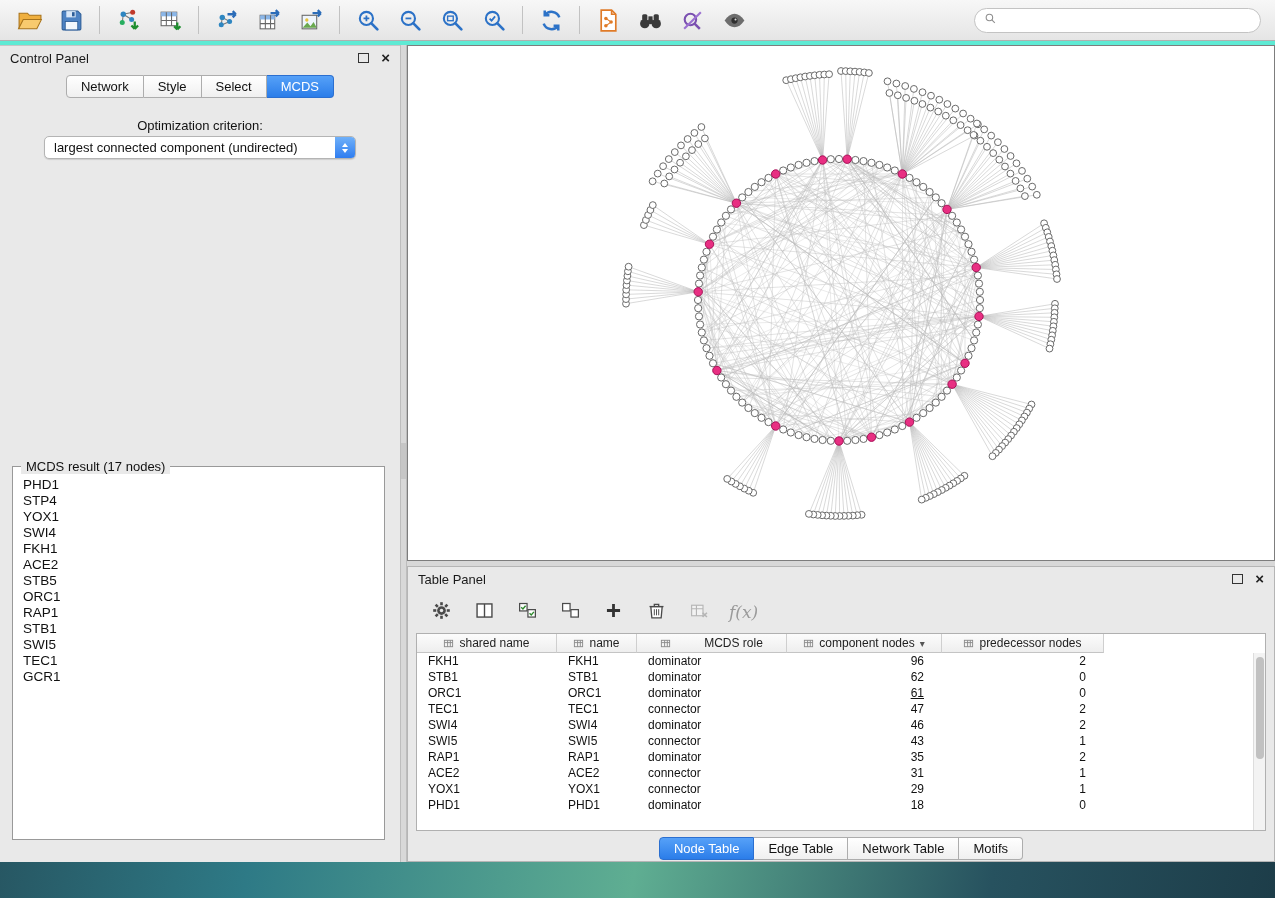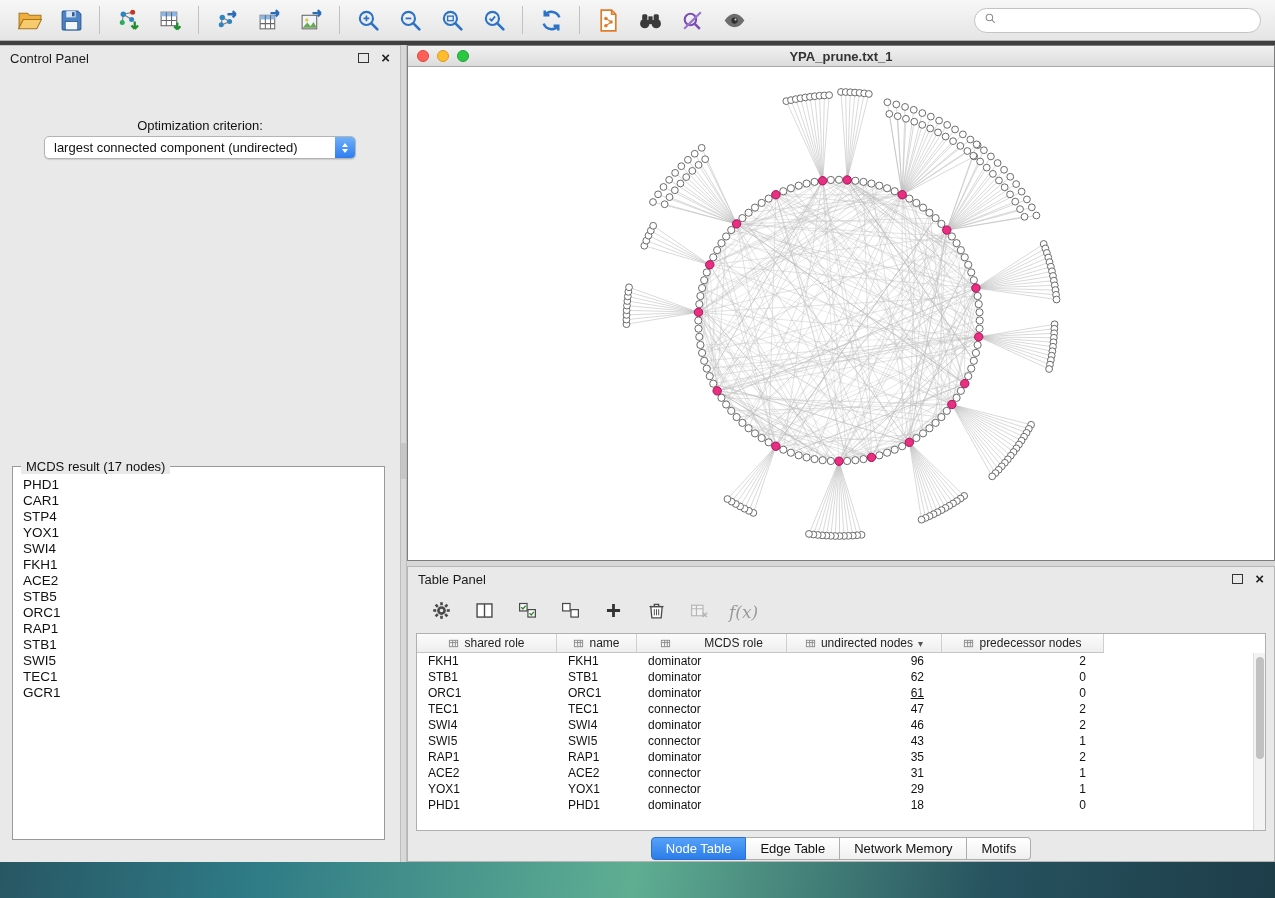--- a/index.html
+++ b/index.html
@@ -1,19 +1,19 @@
 <!DOCTYPE html>
 <html><head>
 <meta charset="utf-8">
 <style>
   html,body{margin:0;padding:0}
   body{width:1275px;height:898px;position:relative;overflow:hidden;
        font-family:"Liberation Sans",sans-serif;
        background:linear-gradient(100deg,#23424e,#2e7a86 28%,#5fae92 55%,#27525f 80%,#1d3d49)}
-  .app{position:absolute;left:0;top:0;width:1275px;height:655px;background:#404040}
+  .app{position:absolute;left:0;top:0;width:1275px;height:655px;background:#5eead4}
 
   
   .toolbar{position:absolute;left:0;top:0;width:100%;height:41px;
            background:linear-gradient(#f7f7f7,#e5e5e5);border-bottom:1px solid #b0b0b0;
            display:flex;align-items:center;padding:0 8px;box-sizing:border-box}
   .tb-items{display:flex;align-items:center;height:100%}
   .tb-btn{width:42px;height:34px;border:none;background:transparent;display:flex;
           align-items:center;justify-content:center;border-radius:4px;padding:0}
   .tb-ic{display:flex}
   .tb-ic svg{width:25px;height:25px}
@@ -302,37 +302,42 @@
   </div>
 
   <div class="control-panel">
     <div class="panel-head">
       <span>Control Panel</span>
       <span class="head-controls">
         <span class="win-float"></span>
         <span class="win-close"></span>
       </span>
     </div>
+    <div class="seg-tabs">
+        <div class="seg-tab">Network</div>
+        <div class="seg-tab">Style</div>
+        <div class="seg-tab">Select</div>
+        <div class="seg-tab active">MCDS</div>
+      </div>
 
     <div class="opt-label">Optimization criterion:</div>
 
     <div class="dropdown">
       <span class="dd-text">largest connected component (undirected)</span>
       <span class="dd-cap">
         <span class="dd-up"></span>
           <span class="dd-down"></span>
       </span>
     </div>
 
 
     <div class="result-box">
       <span class="result-legend">MCDS result (17 nodes)</span>
       <div class="result-list">
           <div class="result-item">PHD1</div>
-          <div class="result-item">CAR1</div>
           <div class="result-item">STP4</div>
           <div class="result-item">YOX1</div>
           <div class="result-item">SWI4</div>
           <div class="result-item">FKH1</div>
           <div class="result-item">ACE2</div>
           <div class="result-item">STB5</div>
           <div class="result-item">ORC1</div>
           <div class="result-item">RAP1</div>
           <div class="result-item">STB1</div>
           <div class="result-item">SWI5</div>
@@ -340,28 +345,20 @@
           <div class="result-item">GCR1</div>
         </div>
     </div>
   </div>
 
   <div class="v-divider">
     <span class="v-handle"></span>
   </div>
 
   <div class="network-window">
-    <div class="net-titlebar">
-      <span class="net-title">YPA_prune.txt_1</span>
-      <span class="traffic">
-        <span class="tl red"></span>
-        <span class="tl yellow"></span>
-        <span class="tl green"></span>
-      </span>
-    </div>
     <svg id="network-svg" viewBox="0 0 866 494">
         <g>
           <line x1="414.6" y1="114.0" x2="471.4" y2="389.1" stroke="#bcbcbc" stroke-width="0.6" opacity="0.7"></line>
           <line x1="414.6" y1="114.0" x2="317.9" y2="338.2" stroke="#bcbcbc" stroke-width="0.6" opacity="0.7"></line>
           <line x1="414.6" y1="114.0" x2="301.5" y2="309.8" stroke="#bcbcbc" stroke-width="0.6" opacity="0.7"></line>
           <line x1="414.6" y1="114.0" x2="317.9" y2="169.8" stroke="#bcbcbc" stroke-width="0.6" opacity="0.7"></line>
           <line x1="414.6" y1="114.0" x2="305.0" y2="190.7" stroke="#bcbcbc" stroke-width="0.6" opacity="0.7"></line>
           <line x1="414.6" y1="114.0" x2="375.2" y2="124.5" stroke="#bcbcbc" stroke-width="0.6" opacity="0.7"></line>
           <line x1="414.6" y1="114.0" x2="375.2" y2="383.5" stroke="#bcbcbc" stroke-width="0.6" opacity="0.7"></line>
           <line x1="414.6" y1="114.0" x2="463.5" y2="391.2" stroke="#bcbcbc" stroke-width="0.6" opacity="0.7"></line>
@@ -1183,21 +1180,21 @@
 
     <div class="table-block">
       <div class="t-header">
           <div class="th-cell" style="width: 140px;">
             <span class="th-ic">
               <svg viewBox="0 0 24 24" fill="none" stroke="#8a8a8a" stroke-width="2">
                 <rect x="3" y="5" width="18" height="14" fill="#f4f4f4"></rect>
                 <path d="M3 10h18M10 5v14M16 5v14"></path>
               </svg>
             </span>
-            <span class="th-lab">shared role</span>
+            <span class="th-lab">shared name</span>
           </div>
           <div class="th-cell" style="width: 80px;">
             <span class="th-ic">
               <svg viewBox="0 0 24 24" fill="none" stroke="#8a8a8a" stroke-width="2">
                 <rect x="3" y="5" width="18" height="14" fill="#f4f4f4"></rect>
                 <path d="M3 10h18M10 5v14M16 5v14"></path>
               </svg>
             </span>
             <span class="th-lab">name</span>
           </div>
@@ -1210,21 +1207,21 @@
             </span>
             <span class="th-lab">MCDS role</span>
           </div>
           <div class="th-cell" style="width: 155px;">
             <span class="th-ic">
               <svg viewBox="0 0 24 24" fill="none" stroke="#8a8a8a" stroke-width="2">
                 <rect x="3" y="5" width="18" height="14" fill="#f4f4f4"></rect>
                 <path d="M3 10h18M10 5v14M16 5v14"></path>
               </svg>
             </span>
-            <span class="th-lab">undirected nodes</span>
+            <span class="th-lab">component nodes</span>
             <span class="th-sort">▾</span>
           </div>
           <div class="th-cell" style="width: 162px;">
             <span class="th-ic">
               <svg viewBox="0 0 24 24" fill="none" stroke="#8a8a8a" stroke-width="2">
                 <rect x="3" y="5" width="18" height="14" fill="#f4f4f4"></rect>
                 <path d="M3 10h18M10 5v14M16 5v14"></path>
               </svg>
             </span>
             <span class="th-lab">predecessor nodes</span>
@@ -1303,18 +1300,18 @@
           </div>
         </div>
       <div class="t-scrollbar">
         <div class="t-scroll-thumb"></div>
       </div>
     </div>
 
     <div class="seg-tabs table-tabs-row">
         <div class="seg-tab active">Node Table</div>
         <div class="seg-tab">Edge Table</div>
-        <div class="seg-tab">Network Memory</div>
+        <div class="seg-tab">Network Table</div>
         <div class="seg-tab">Motifs</div>
       </div>
   </div>
 
 </div>
 
 </body></html>

